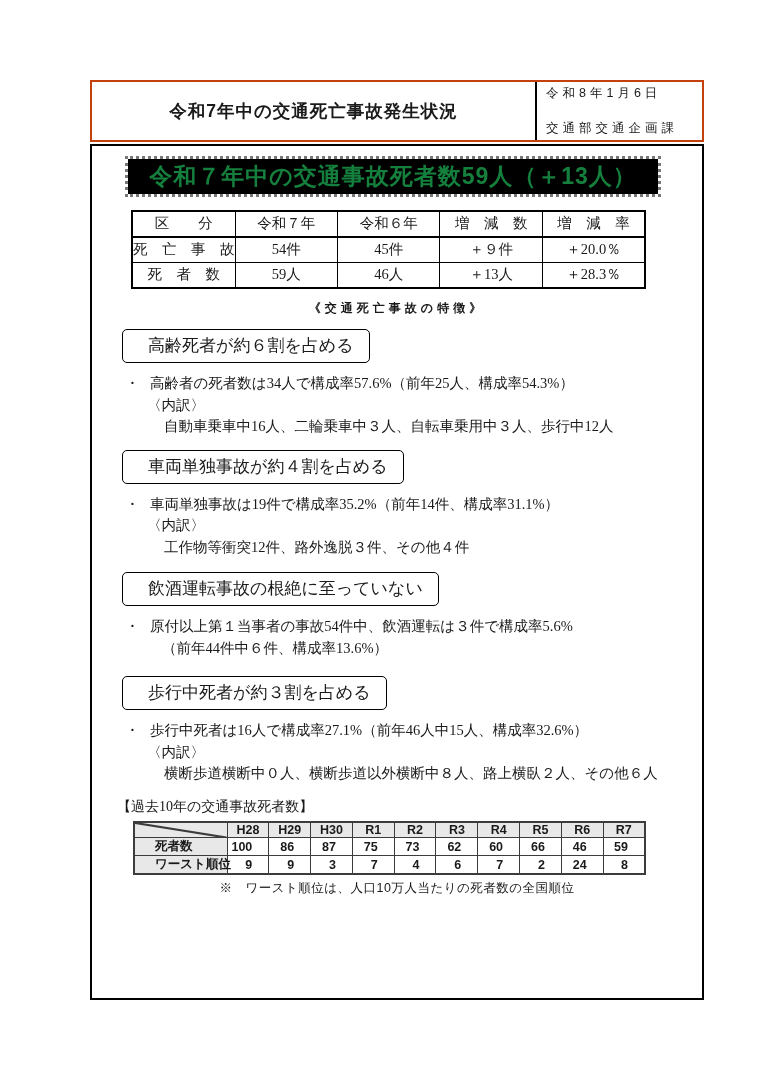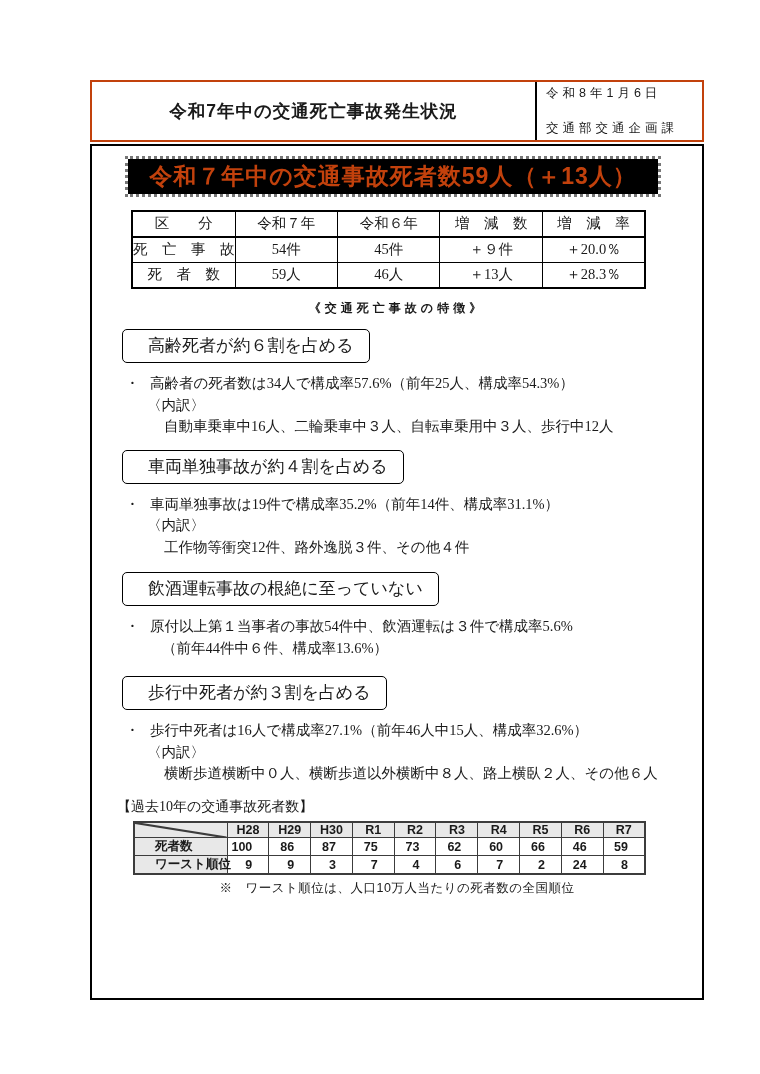--- a/index.html
+++ b/index.html
@@ -48,21 +48,21 @@
     overflow: hidden;
   }
   
   .banner {
     margin: 10px auto 0 33px;
     width: 536px;
     height: 41px;
     background: #000;
     background-clip: padding-box;
     border: 3px dotted #777;
-    color: #c2410c;
+    color: #15803d;
     font-family: "Liberation Sans", sans-serif;
     font-weight: bold;
     font-size: 23px;
     display: flex; align-items: center; justify-content: center;
     letter-spacing: 1px;
     white-space: nowrap;
   }
   
   table.summary {
     margin: 13px 0 0 39px;

